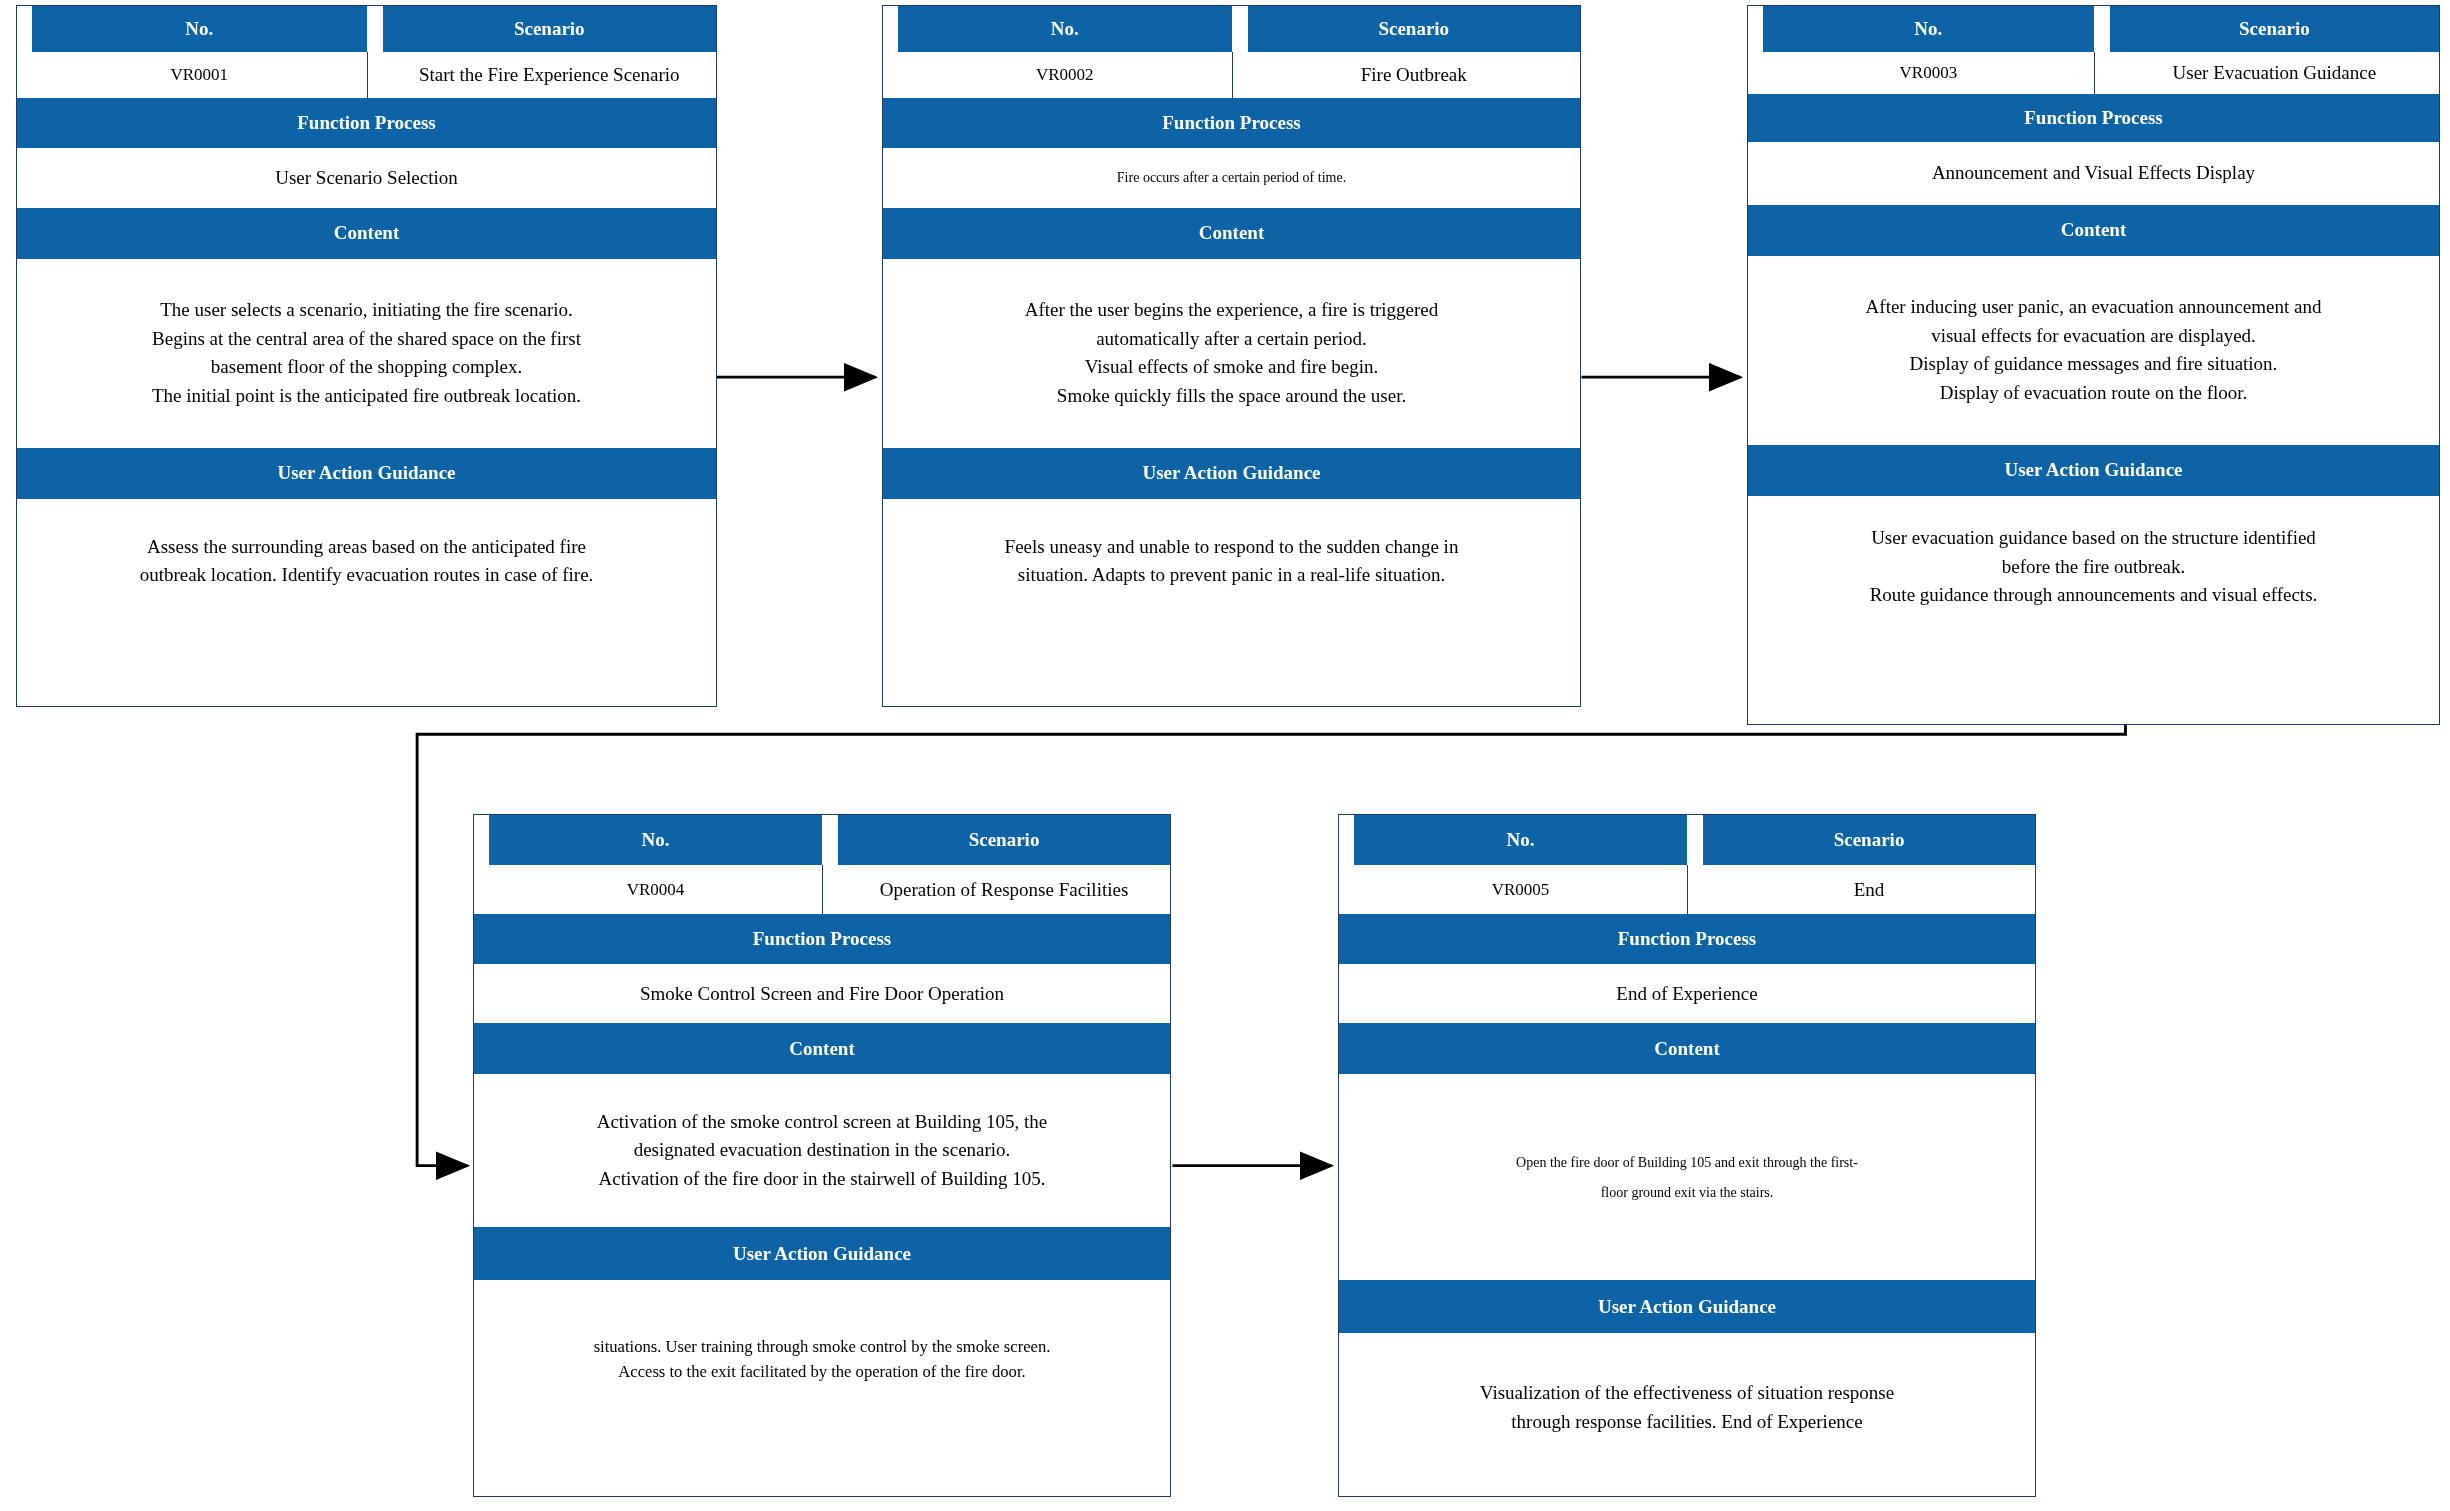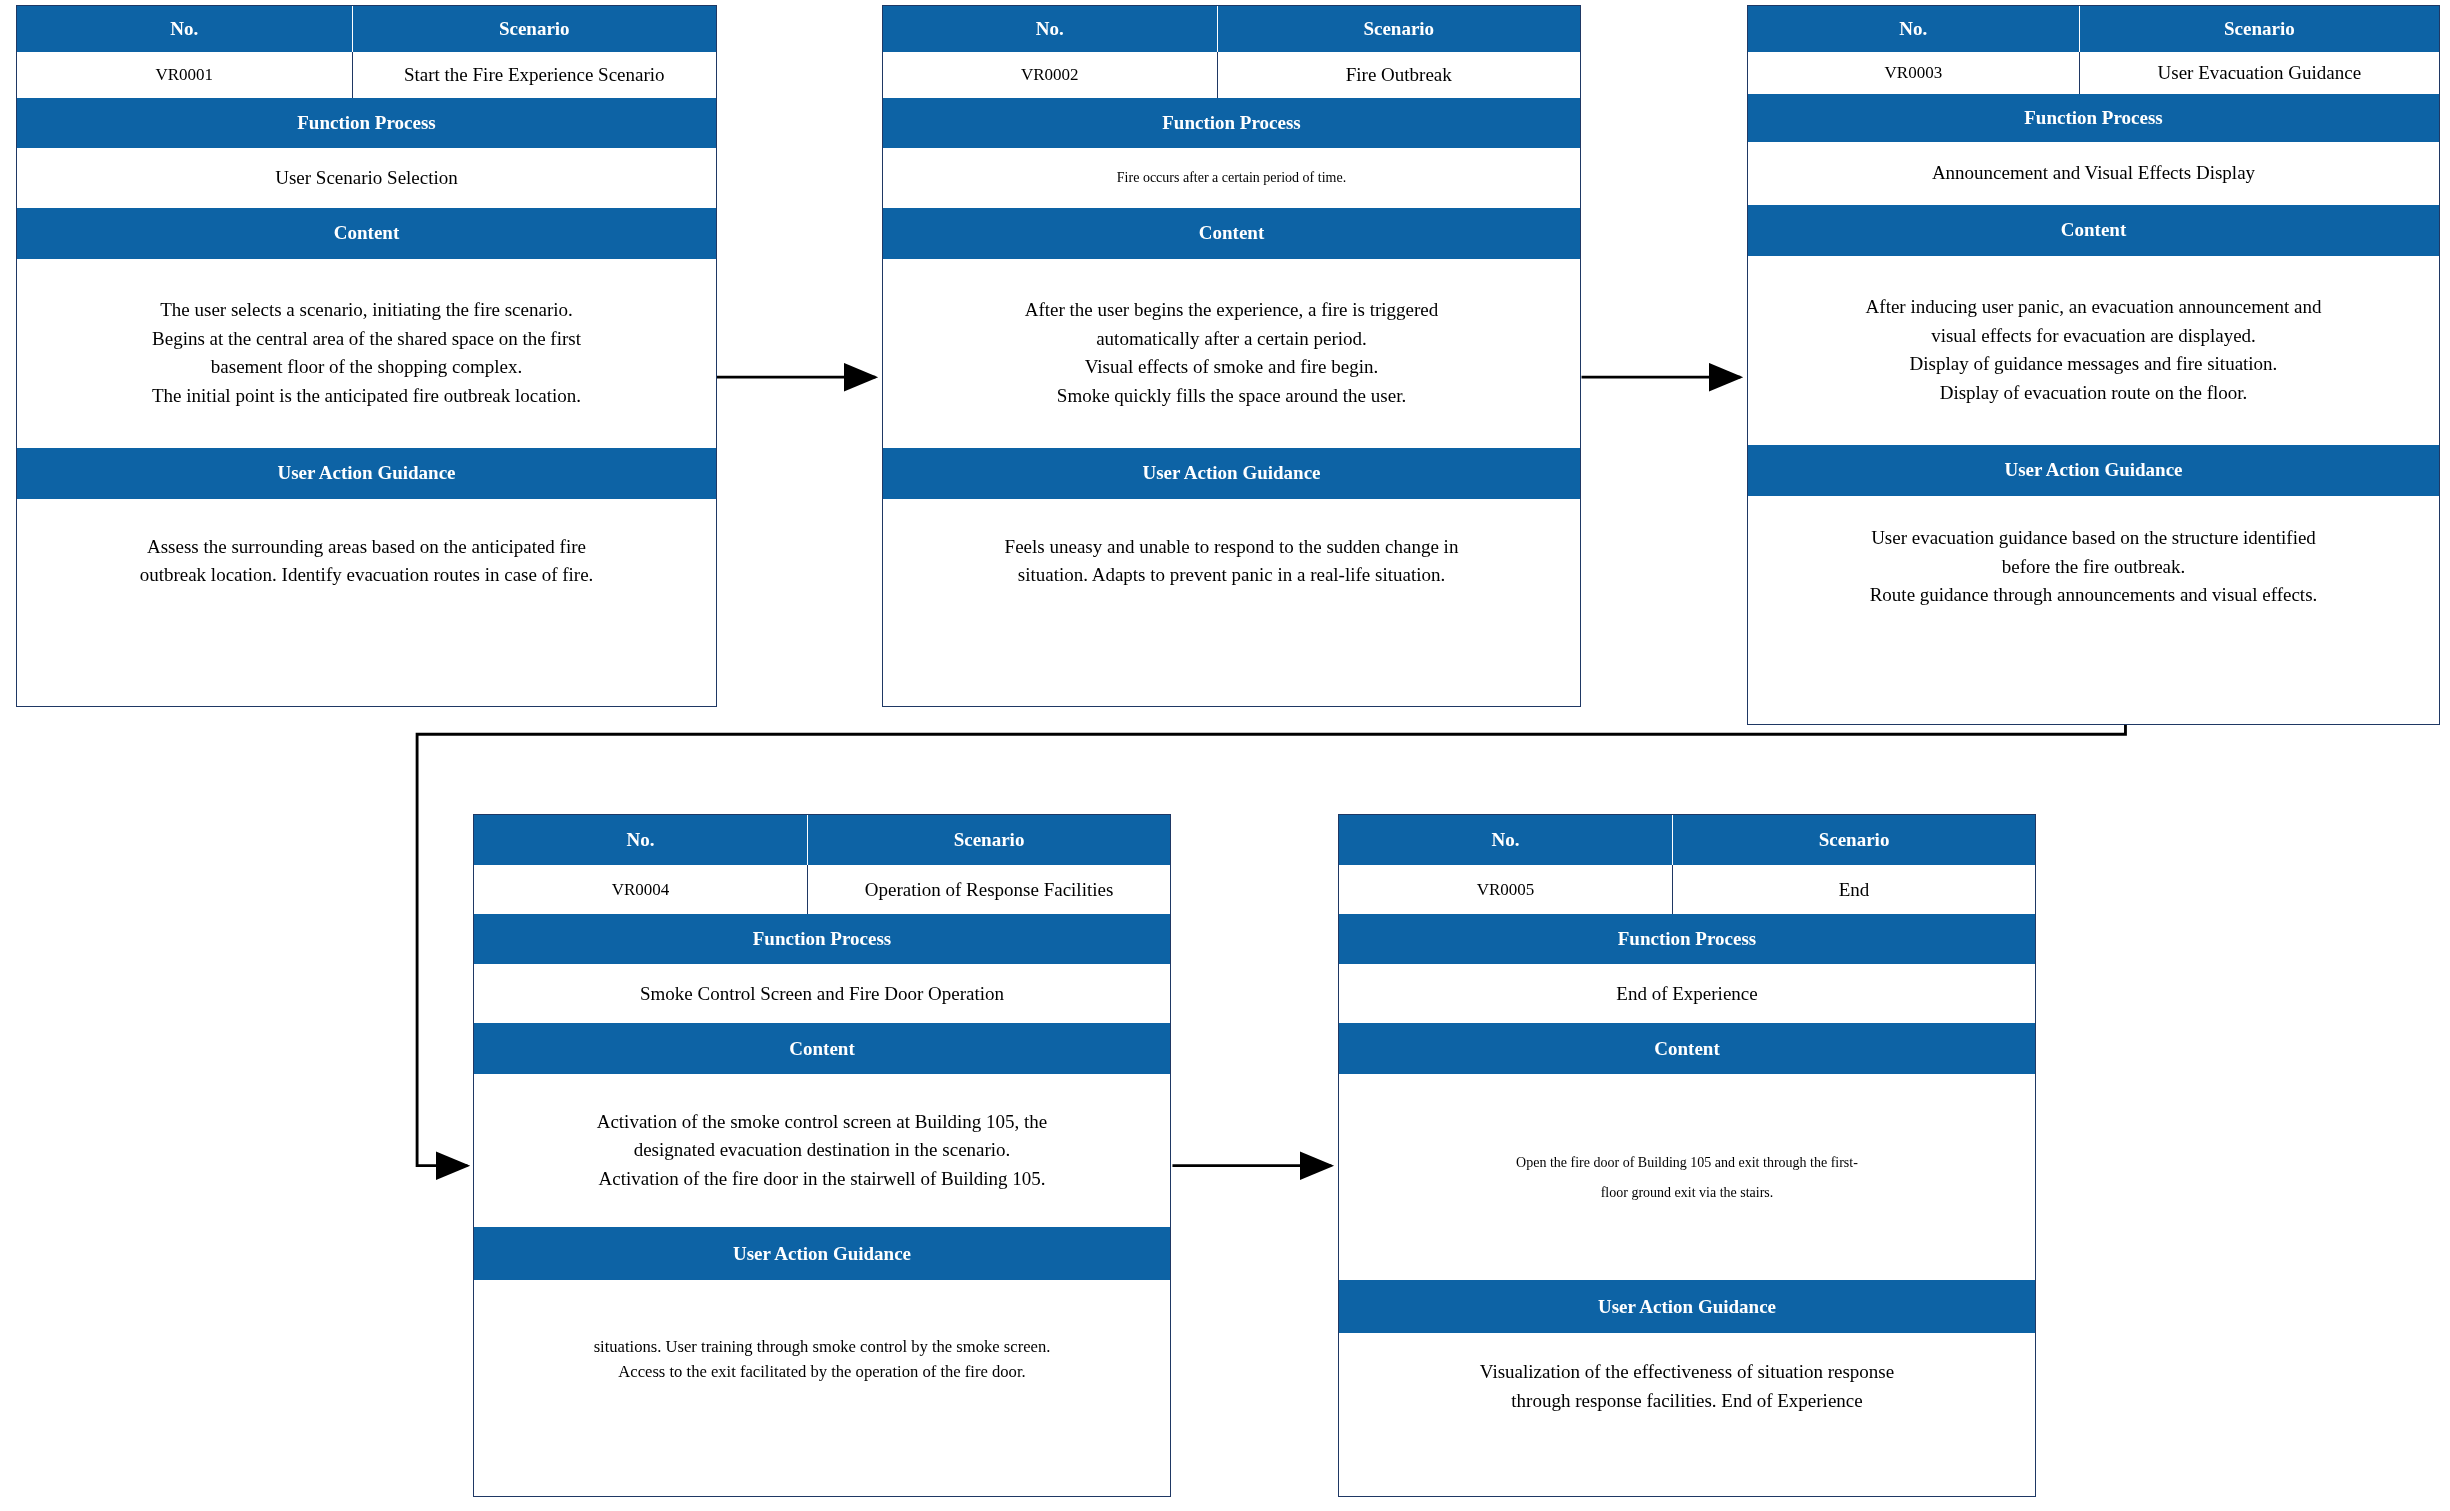--- a/index.html
+++ b/index.html
@@ -42,20 +42,21 @@
     background: #ffffff;
     color: #000000;
     text-align: center;
     box-sizing: border-box;
     display: flex;
     align-items: center;
     justify-content: center;
   }
   .split > div {
     flex: 1 1 50%;
+    margin-left: 15px;
   }
   .split .left {
     flex: 0 0 48%;
   }
   .split .right {
     flex: 1 1 52%;
   }
   .sep-v {
     border-right: 1.7px solid #ffffff;
   }
@@ -215,20 +216,20 @@
       <div class="cell right" style="font-size:19px;">End</div>
     </div>
     <div class="hdr band" style="height:50px; font-size:19px;">Function Process</div>
     <div class="cell band" style="height:59px; font-size:19px;">End of Experience</div>
     <div class="hdr band" style="height:51px; font-size:19px;">Content</div>
     <div class="cell band body-cell" style="height:206px; font-size:14px;gap:9px;">
       <p>Open the fire door of Building 105 and exit through the first-</p>
       <p>floor ground exit via the stairs.</p>
     </div>
     <div class="hdr band" style="height:53px; font-size:19px;">User Action Guidance</div>
-    <div class="cell band body-cell" style="height:107px; font-size:19px;">
+    <div class="cell band body-cell" style="height:107px; font-size:19px;margin-top:21px;">
       <p>Visualization of the effectiveness of situation response</p>
       <p>through response facilities. End of Experience</p>
     </div>
   </div>
 
 </div>
 
 
 </body></html>

